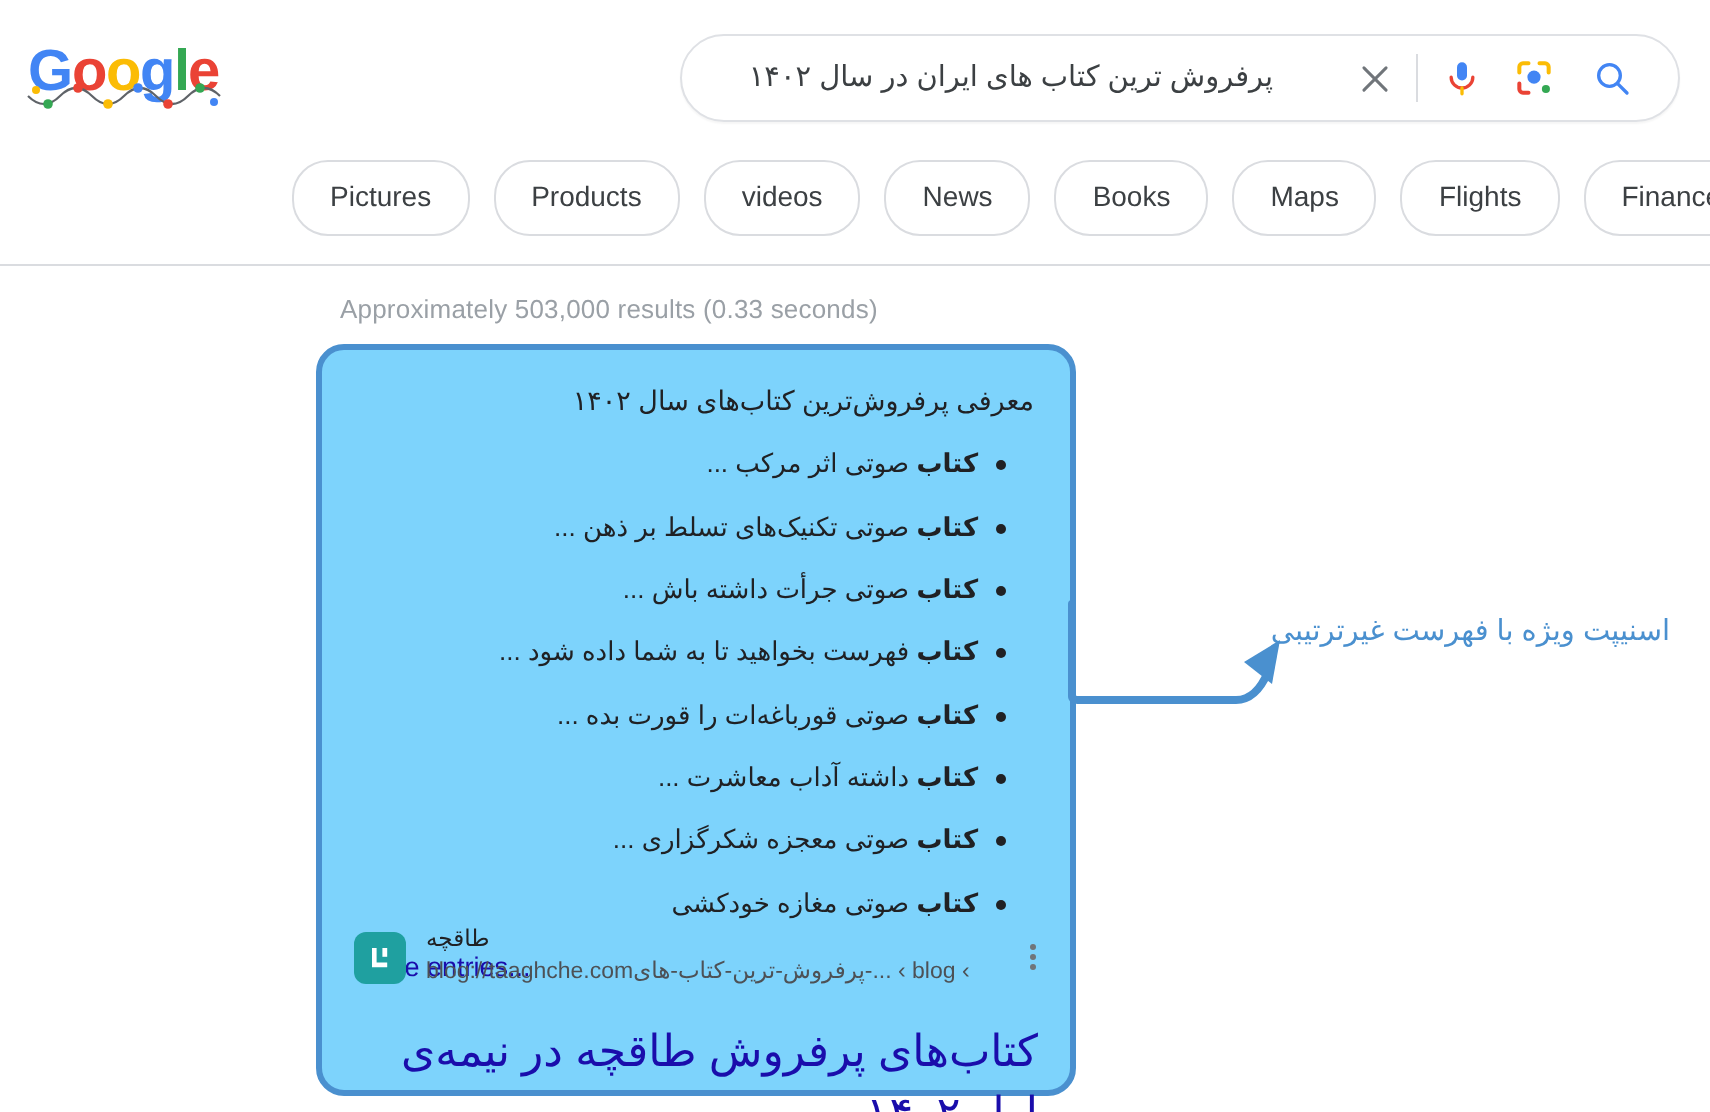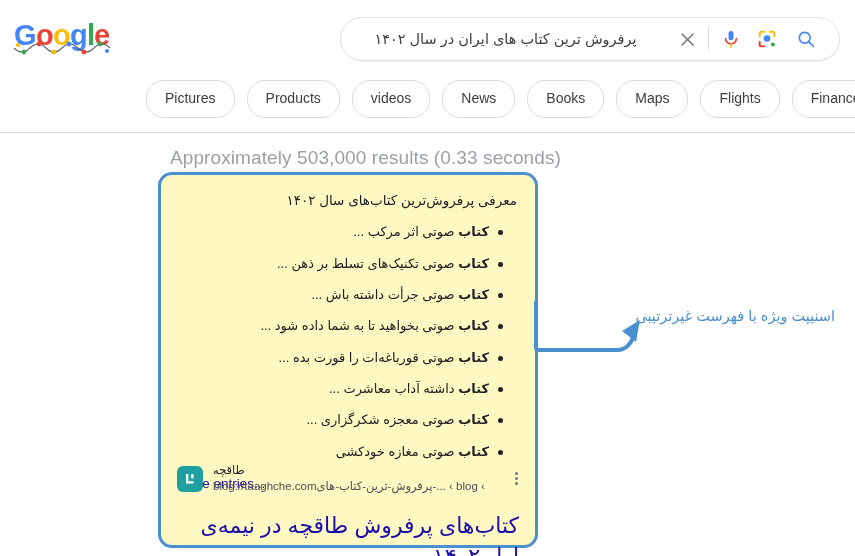--- a/index.html
+++ b/index.html
@@ -100,36 +100,36 @@
     background: #fff;
     cursor: pointer;
     white-space: nowrap;
   }
 
   
   #results-stats {
     position: absolute;
     left: 170px;
     top: 147px;
-    font-size: 19px;
+    font-size: 13px;
     color: #9aa0a6;
     letter-spacing: 0.1px;
   }
 
   
   #snippet-box {
     position: absolute;
     left: 158px;
     top: 172px;
     width: 380px;
     height: 376px;
     box-sizing: border-box;
     border: 3px solid #4a90cf;
     border-radius: 14px;
-    background: #fef9c3;
+    background: #7dd3fc;
     padding: 14px 16px 0 16px;
   }
   #snippet-title {
     direction: rtl;
     text-align: right;
     font-size: 13.5px;
     color: #202124;
     font-weight: 400;
     margin: 2px 2px 12px 0;
     line-height: 1.5;
@@ -343,21 +343,21 @@
 <div id="results-stats">Approximately 503,000 results (0.33 seconds)</div>
 
 <div id="snippet-box">
 
   <div id="snippet-title">معرفی پرفروش‌ترین کتاب‌های سال ۱۴۰۲</div>
 
   <ul id="snippet-list">
     <li><b>کتاب</b><span> صوتی اثر مرکب ...</span></li>
     <li><b>کتاب</b><span> صوتی تکنیک‌های تسلط بر ذهن ...</span></li>
     <li><b>کتاب</b><span> صوتی جرأت داشته باش ...</span></li>
-    <li><b>کتاب</b><span> صوتی بخواهید تا به شما داده شود ...</span></li>
+    <li><b>کتاب</b><span> فهرست بخواهید تا به شما داده شود ...</span></li>
     <li><b>کتاب</b><span> صوتی قورباغه‌ات را قورت بده ...</span></li>
     <li><b>کتاب</b><span> داشته آداب معاشرت ...</span></li>
     <li><b>کتاب</b><span> صوتی معجزه شکرگزاری ...</span></li>
     <li><b>کتاب</b><span> صوتی مغازه خودکشی</span></li>
   </ul>
 
   <div id="more-entries">More entries...</div>
 
   <div id="source-row">
     <div id="favicon">

